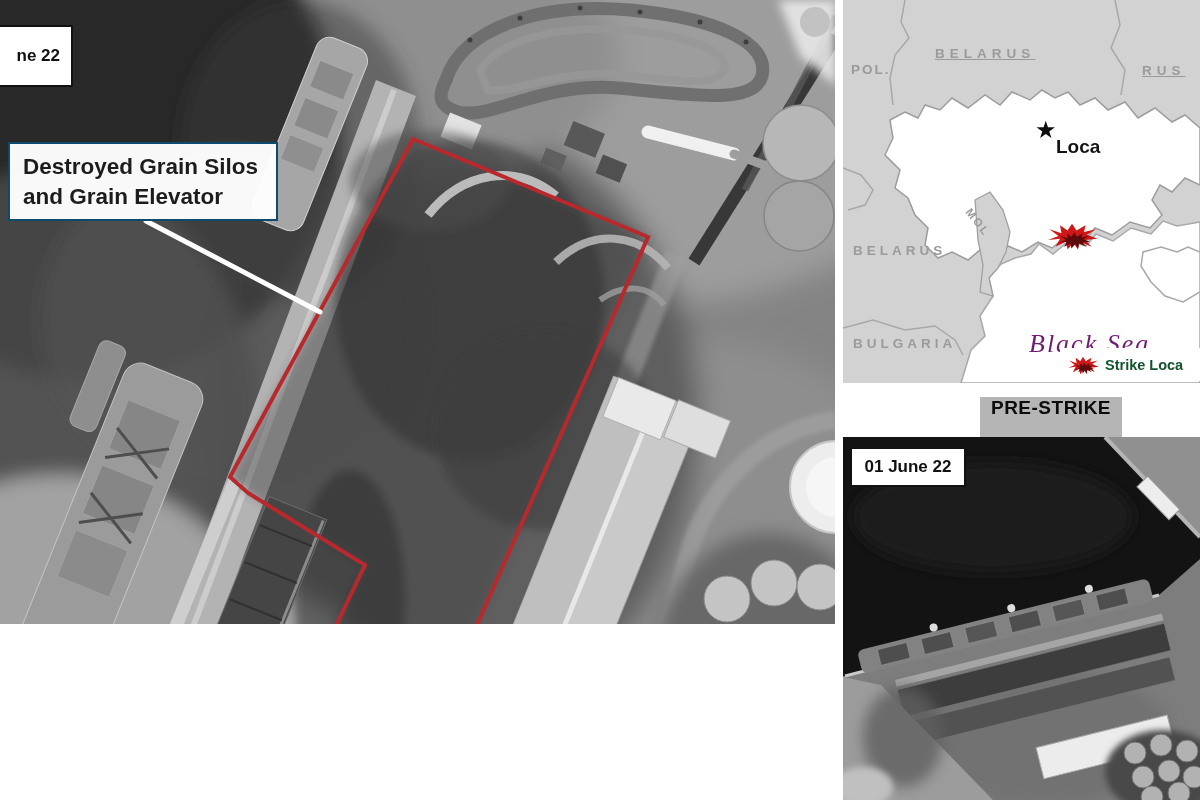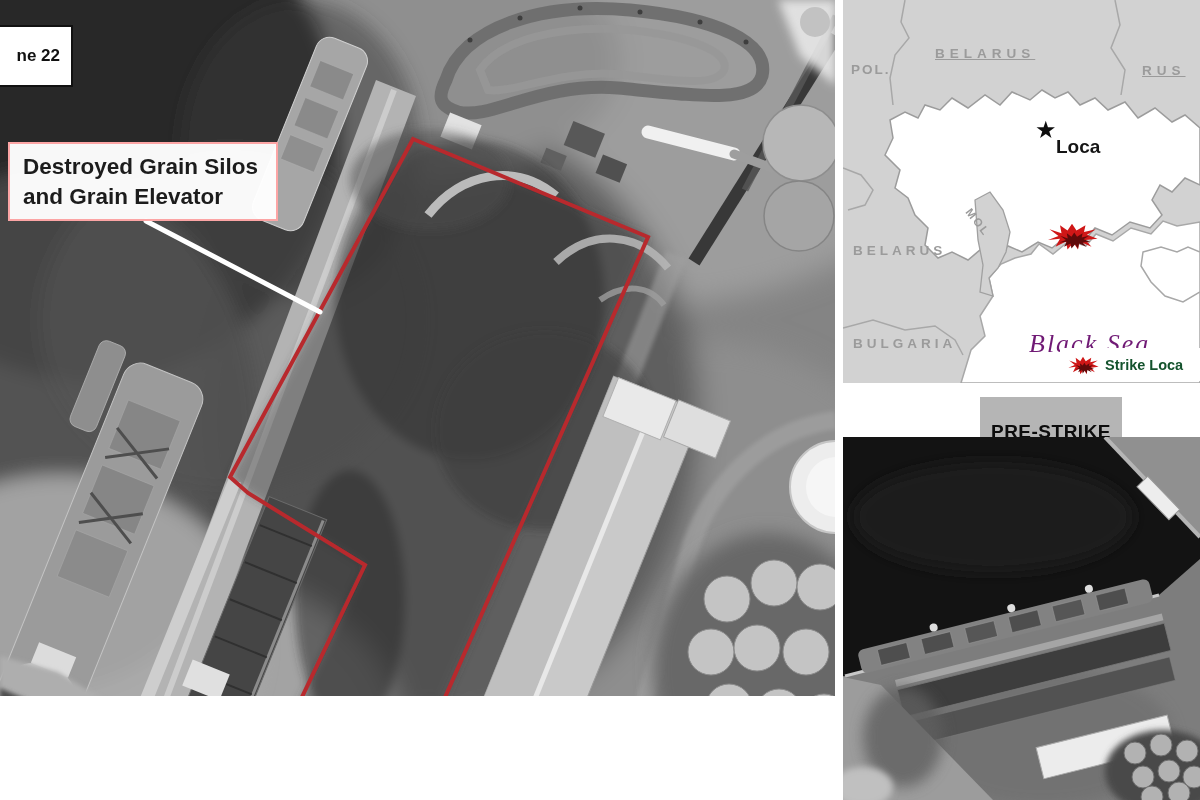--- a/index.html
+++ b/index.html
@@ -1,51 +1,51 @@
 <!DOCTYPE html>
 <html><head>
 <meta charset="utf-8">
 <style>
   html,body{margin:0;padding:0;background:#e8e8e8;}
   #canvas{position:relative;width:1200px;height:800px;background:#ffffff;overflow:hidden;
           font-family:"Liberation Sans", sans-serif;}
   .panel{position:absolute;overflow:hidden;}
-  #panel-main{left:0;top:0;width:835px;height:696px;background:#828282;}
+  #panel-main{left:0;top:0;width:835px;height:624px;background:#828282;}
   #panel-map{left:843px;top:0;width:357px;height:383px;background:#d2d2d2;}
   #panel-pre{left:843px;top:437px;width:357px;height:363px;background:#7d7d7d;}
   svg{display:block;}
 
   
   .date-box{position:absolute;background:#ffffff;border:2.5px solid #111;
             font-weight:700;font-size:17px;color:#111;display:flex;align-items:center;}
   #main-date{left:-54px;top:25px;width:112px;height:58px;justify-content:flex-end;padding-right:11px;}
   #pre-date{left:7px;top:10px;width:112px;height:36px;justify-content:center;}
   #callout{position:absolute;left:8px;top:142px;width:240px;padding:8px 13px;
-           background:rgba(255,255,255,.97);border:2px solid #fca5a5;
+           background:rgba(255,255,255,.97);border:2px solid #0c4a6e;
            font-weight:700;font-size:22.5px;line-height:1.32;color:#1c1c1c;}
 
   
   .country{position:absolute;font-weight:700;font-size:13.5px;letter-spacing:4px;color:#9b9b9b;white-space:nowrap;}
   #lbl-pol{left:8px;top:62px;letter-spacing:2px;text-align:right;}
   #lbl-bel{left:92px;top:46px;letter-spacing:5px;text-decoration:underline;}
   #lbl-rus{left:299px;top:63px;letter-spacing:5px;text-decoration:underline;}
   #lbl-rom{left:10px;top:243px;}
   #lbl-bul{left:10px;top:336px;}
   #lbl-mol{left:130px;top:206px;font-size:11.5px;letter-spacing:2px;transform:rotate(52deg);transform-origin:left top;}
   #kyiv-star{position:absolute;left:192px;top:118px;font-size:24px;color:#0d0d0d;line-height:1;}
   #kyiv-name{position:absolute;left:213px;top:136px;font-size:19px;font-weight:600;color:#141414;}
   #sea-label{position:absolute;left:186px;top:329px;font-family:"Liberation Serif", serif;
              font-style:italic;font-size:26px;letter-spacing:2px;color:#701a75;white-space:nowrap;}
   #map-legend{position:absolute;left:217px;top:348px;width:140px;height:33px;background:#ffffff;
               display:flex;align-items:center;gap:6px;padding-left:7px;z-index:5;}
   #map-legend .legend-text{font-size:14.5px;font-weight:600;color:#14532d;white-space:nowrap;}
 
   
   #badge{position:absolute;left:980px;top:397px;width:142px;height:46px;background:#b5b5b5;
-         display:flex;align-items:flex-end;justify-content:center;
+         display:flex;align-items:flex-start;justify-content:center;
          font-weight:800;font-size:19px;letter-spacing:.5px;color:#0c0c0c;}
 </style>
 </head>
 <body>
 
 <div id="canvas">
 
   <svg width="0" height="0" style="position:absolute" aria-hidden="true">
     <defs>
       <g id="burst">
@@ -308,15 +308,18 @@
           <circle cx="351" cy="340" r="11"></circle>
         <circle cx="309" cy="360" r="11"></circle>
           <circle cx="336" cy="356" r="11"></circle>
       </g>
 
       <polygon points="0,240 38,248 150,363 0,363" fill="#9c9c9c"></polygon>
       <ellipse cx="60" cy="300" rx="40" ry="50" fill="#5f5f5f" filter="url(#pb7)" opacity=".8"></ellipse>
       <ellipse cx="20" cy="350" rx="30" ry="20" fill="#c0c0c0" filter="url(#pb3)"></ellipse>
     </svg>
 
+    <div class="date-box" id="pre-date">
+      <span>01 June 22</span>
+    </div>
   </section>
 
 </div>
 
 </body></html>

